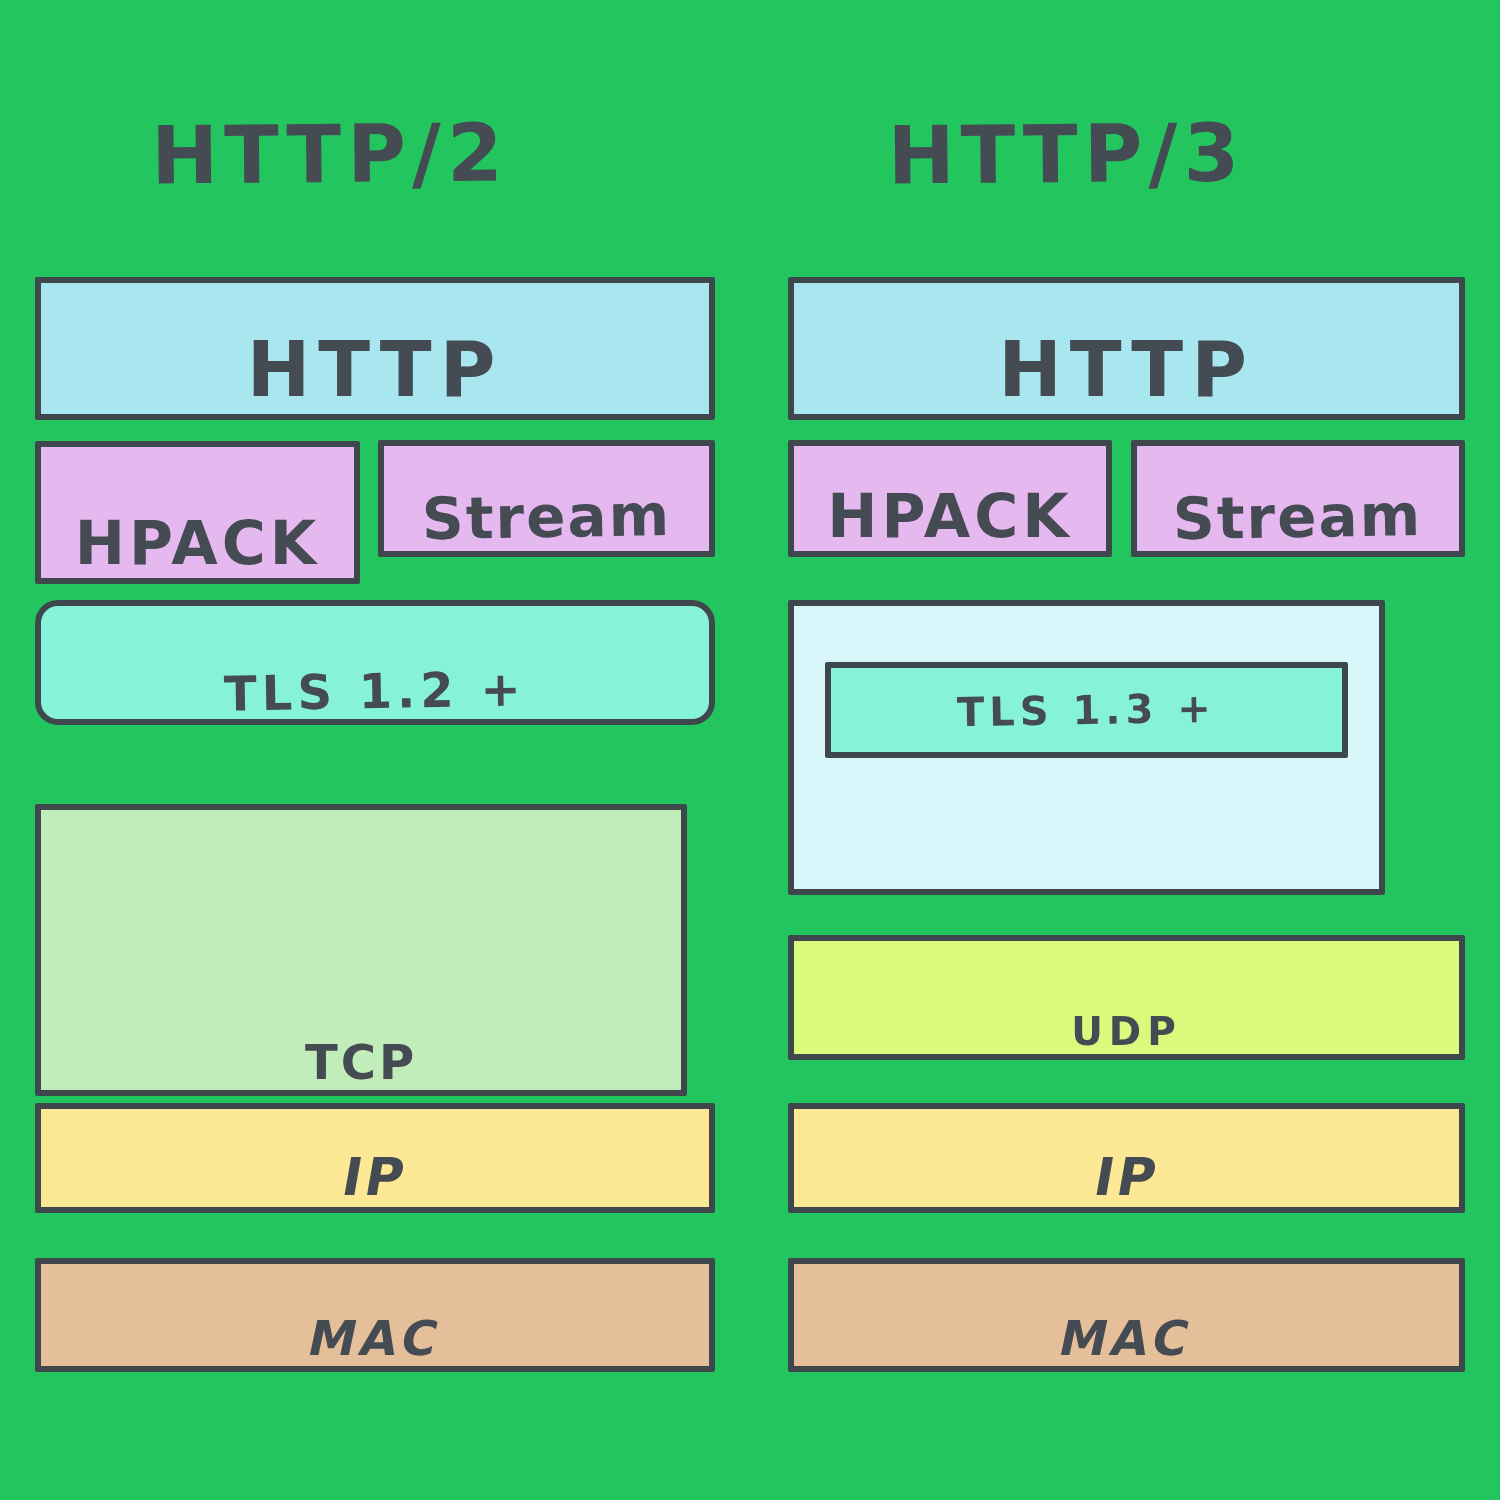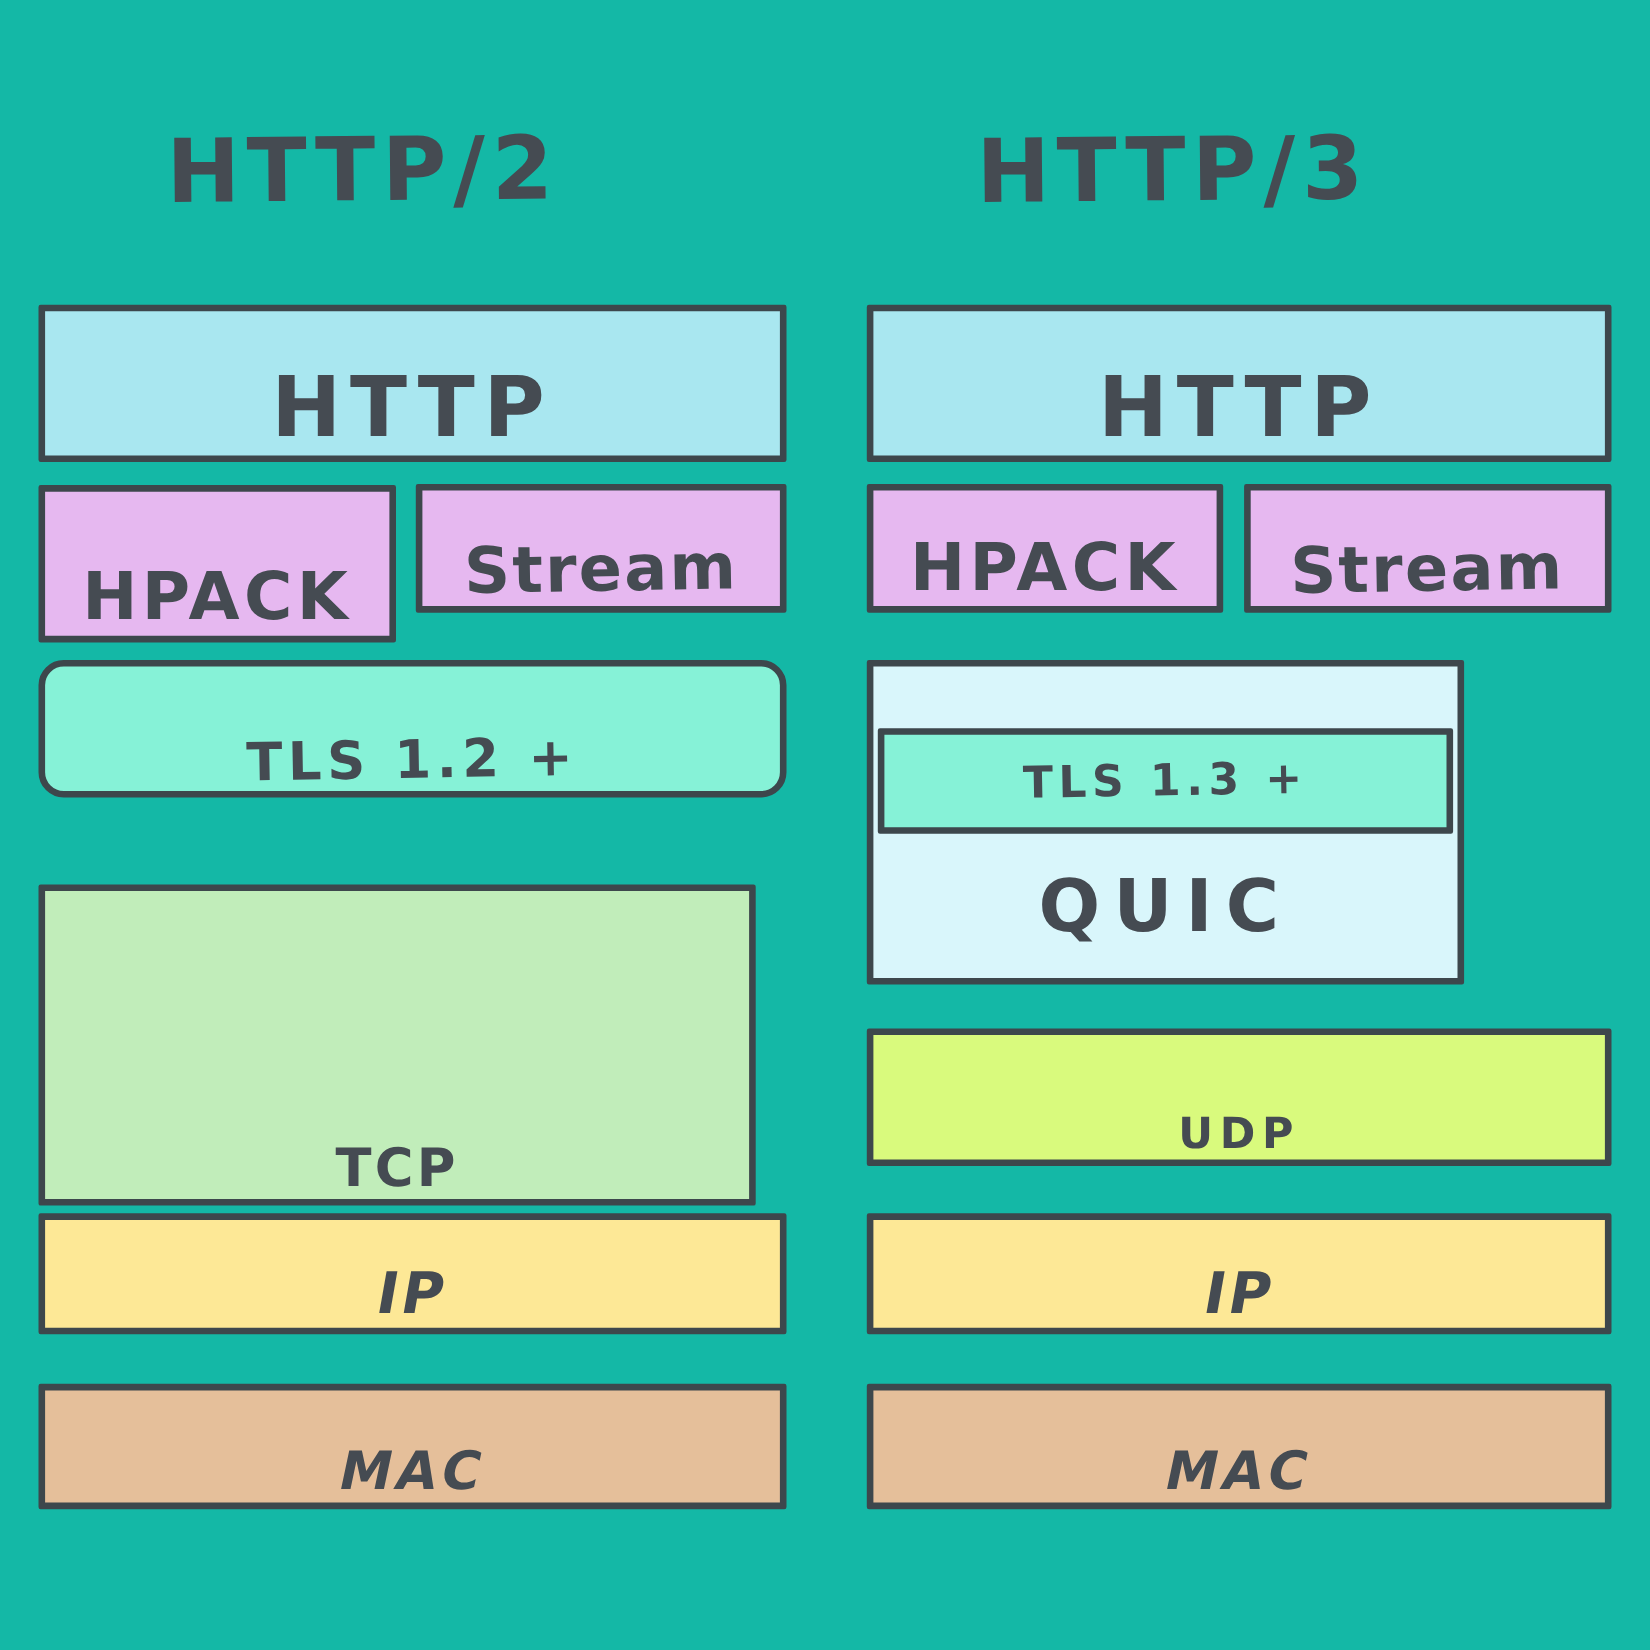--- a/index.html
+++ b/index.html
@@ -53,21 +53,21 @@
   #l-stream { left: 378px; top: 440px;  width: 337px; height: 117px; }
   #l-tls    { left: 35px;  top: 600px;  width: 680px; height: 125px; }
   #l-tcp    { left: 35px;  top: 768px;  width: 652px; height: 292px; margin-top: 36px; }
   #l-ip     { left: 35px;  top: 1103px; width: 680px; height: 110px; }
   #l-mac    { left: 35px;  top: 1258px; width: 680px; height: 114px; }
 
   
   #r-http   { left: 788px;  top: 277px;  width: 677px; height: 143px; }
   #r-qpack  { left: 788px;  top: 440px;  width: 324px; height: 117px; }
   #r-stream { left: 1131px; top: 440px;  width: 334px; height: 117px; }
-  #r-quic   { left: 788px;  top: 600px;  width: 543px; height: 295px;
+  #r-quic   { left: 788px;  top: 600px;  width: 597px; height: 295px;
               flex-direction: column; align-items: stretch; justify-content: flex-start;
               padding-top: 56px; }
   #r-tls    { position: relative; box-sizing: border-box; margin: 0 auto;
               width: 523px; height: 96px; border: 6px solid var(--border);
               border-radius: 2px; display: flex; align-items: center; justify-content: center; }
   #r-quic-label-area { flex: 1; display: flex; align-items: center; justify-content: center; }
   #r-udp    { left: 788px;  top: 935px;  width: 677px; height: 125px; }
   #r-ip     { left: 788px;  top: 1103px; width: 677px; height: 110px; }
   #r-mac    { left: 788px;  top: 1258px; width: 677px; height: 114px; }
 
@@ -79,21 +79,21 @@
   .lbl-tls-sm { font-size: 40px; letter-spacing: 5px; transform: rotate(-1deg); }
   .lbl-tcp    { font-size: 48px; letter-spacing: 3px; }
   .lbl-quic   { font-size: 66px; letter-spacing: 12px; }
   .lbl-udp    { font-size: 39px; letter-spacing: 6px; }
   .lbl-ip     { font-size: 52px; letter-spacing: 3px; transform: skewX(-10deg); }
   .lbl-mac    { font-size: 48px; letter-spacing: 4px; transform: skewX(-12deg); }
 </style>
 </head>
 <body>
 
-<div class="canvas" style="background-color: #14b8a6; --border: #3d474c; --text: #454b52;">
+<div class="canvas" style="background-color: #22c55e; --border: #3d474c; --text: #454b52;">
 
   <div class="col-title" id="t-left">HTTP/2</div>
   <div class="col-title" id="t-right">HTTP/3</div>
 
   <div class="box" id="l-http" style="background-color: rgb(169, 231, 240);">
     <span class="lbl lbl-http">HTTP</span>
   </div>
 
   <div class="box" id="l-hpack" style="background-color: rgb(230, 184, 240);">
     <span class="lbl lbl-pack">HPACK</span>
@@ -128,23 +128,20 @@
   </div>
 
   <div class="box" id="r-stream" style="background-color: rgb(230, 184, 240);">
     <span class="lbl lbl-stream">Stream</span>
   </div>
 
   <div class="box" id="r-quic" style="background-color: rgb(217, 246, 251);">
     <div id="r-tls" style="background-color: rgb(134, 242, 215);">
       <span class="lbl lbl-tls-sm">TLS 1.3 +</span>
     </div>
-    <div id="r-quic-label-area">
-      <span class="lbl lbl-quic">QUIC</span>
-    </div>
   </div>
 
   <div class="box" id="r-udp" style="background-color: rgb(217, 250, 125);">
     <span class="lbl lbl-udp">UDP</span>
   </div>
 
   <div class="box" id="r-ip" style="background-color: rgb(253, 232, 150);">
     <span class="lbl lbl-ip">IP</span>
   </div>
 

